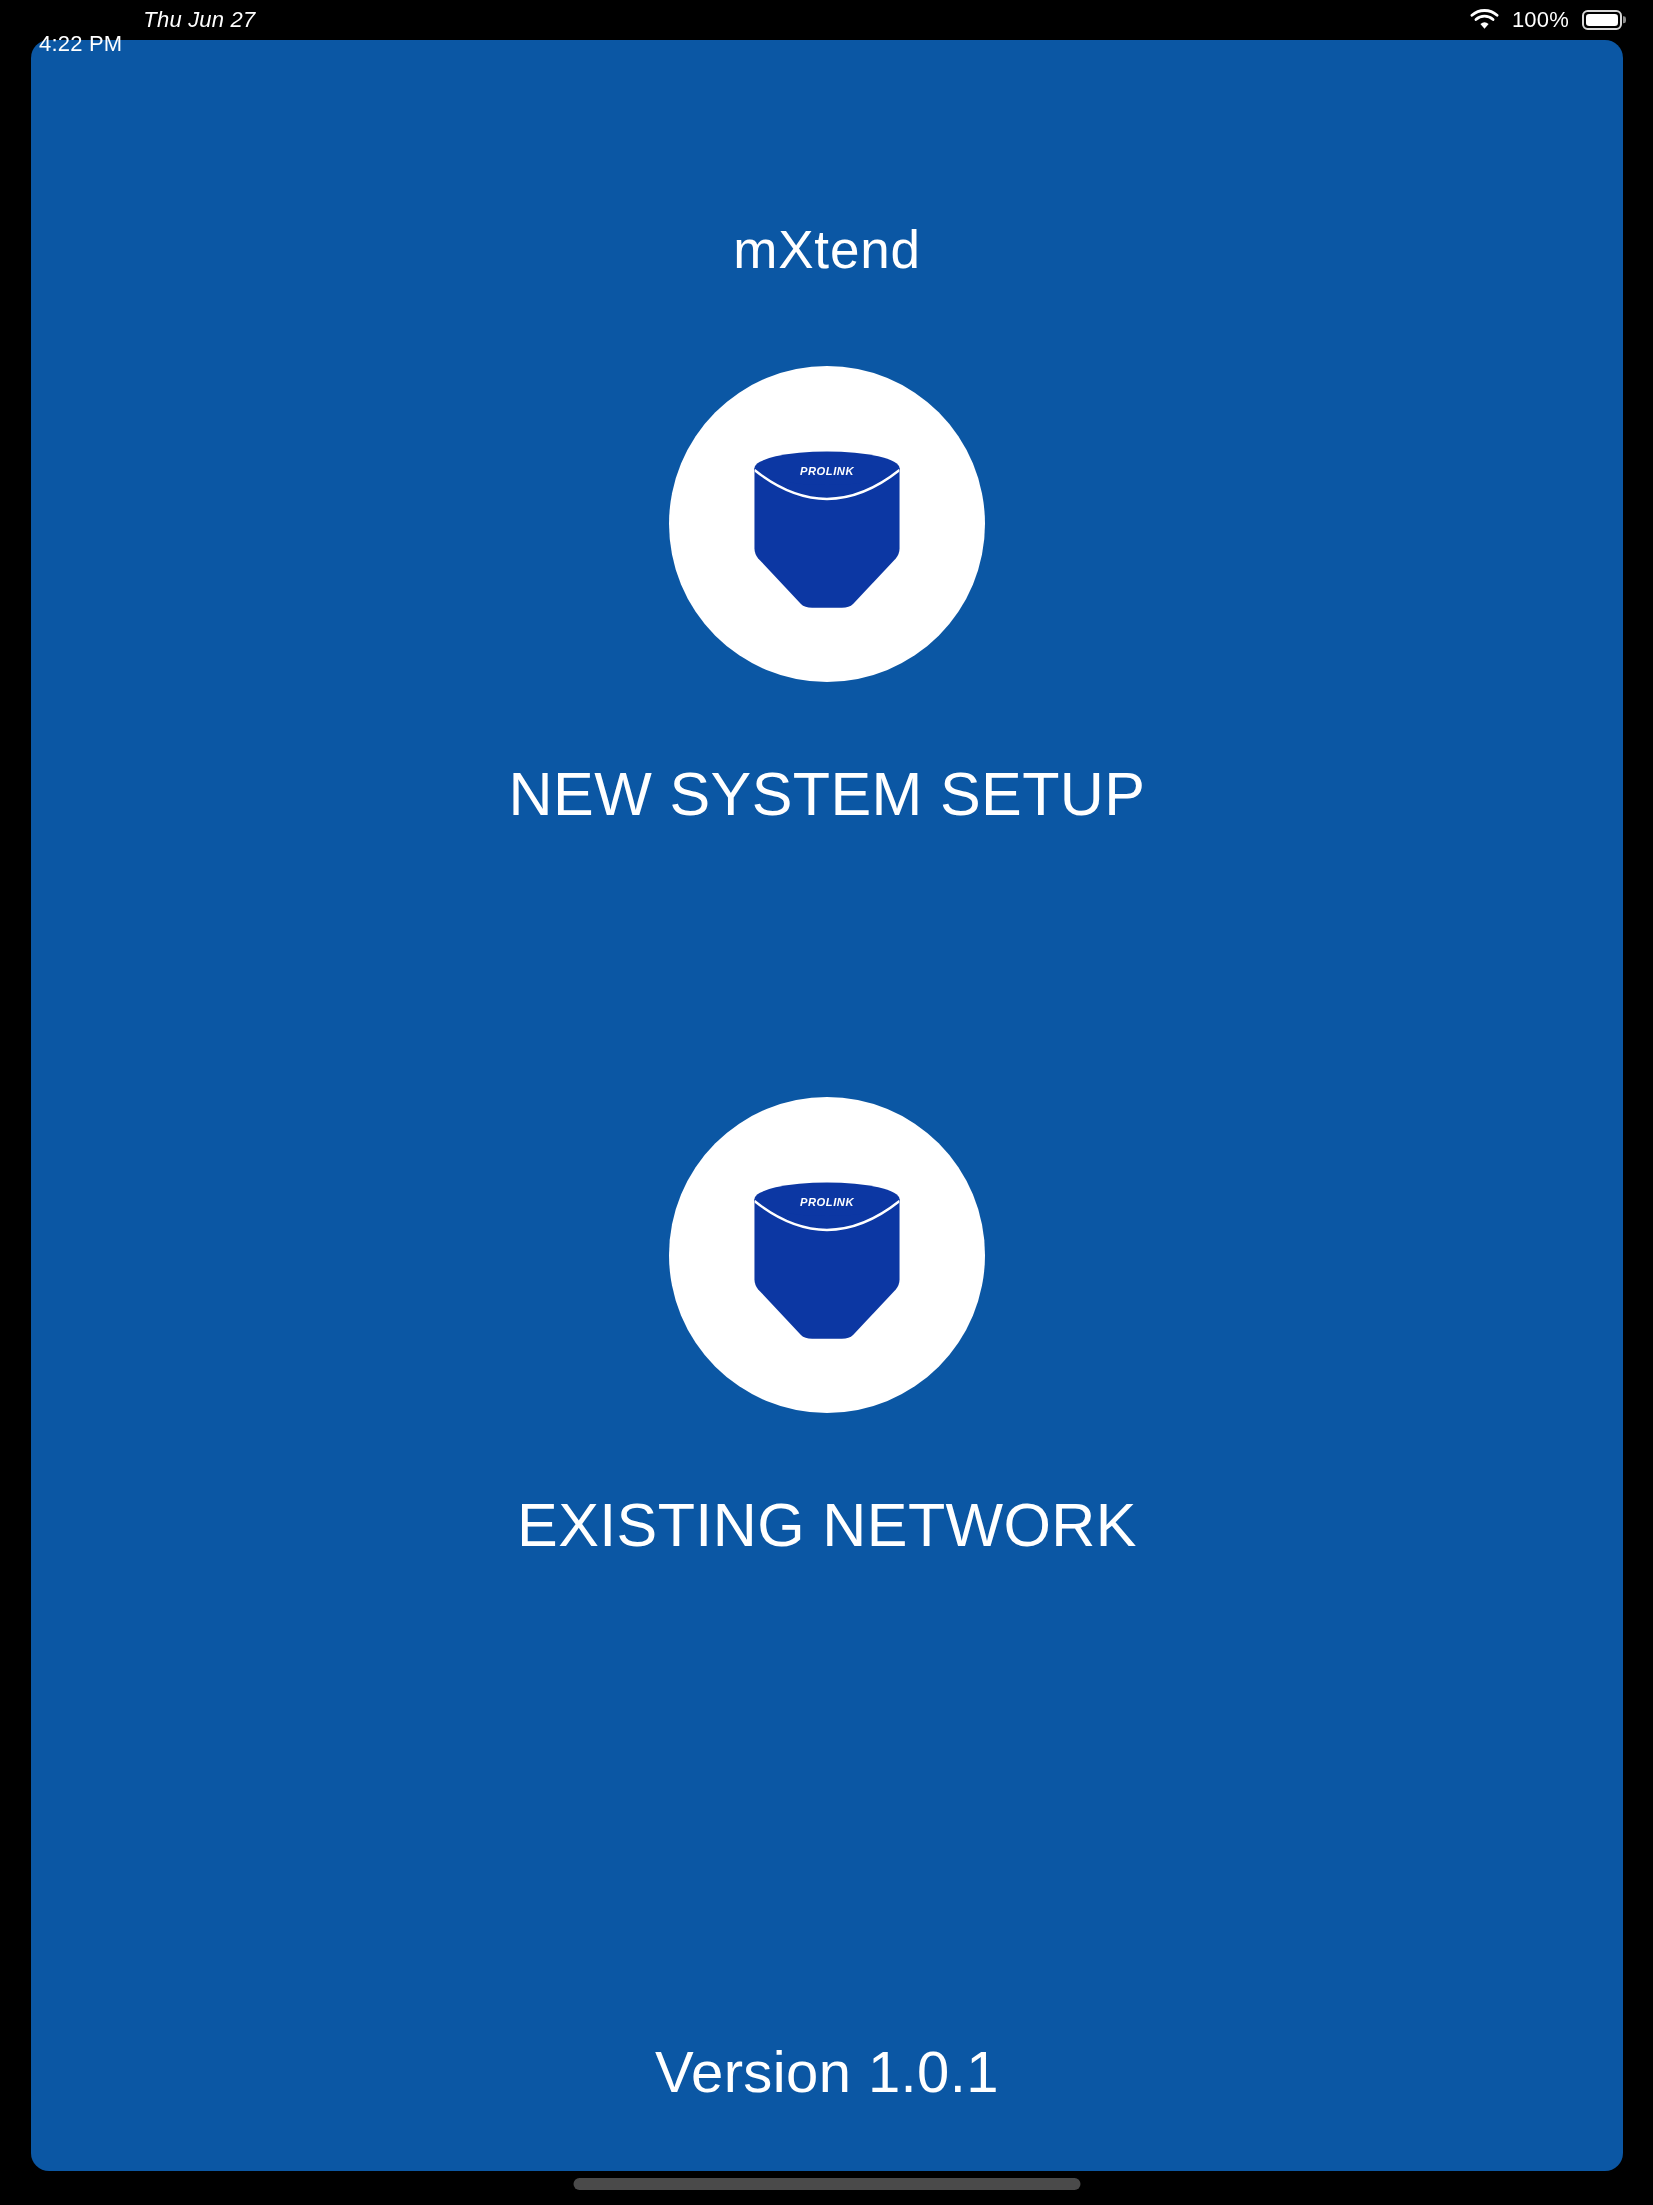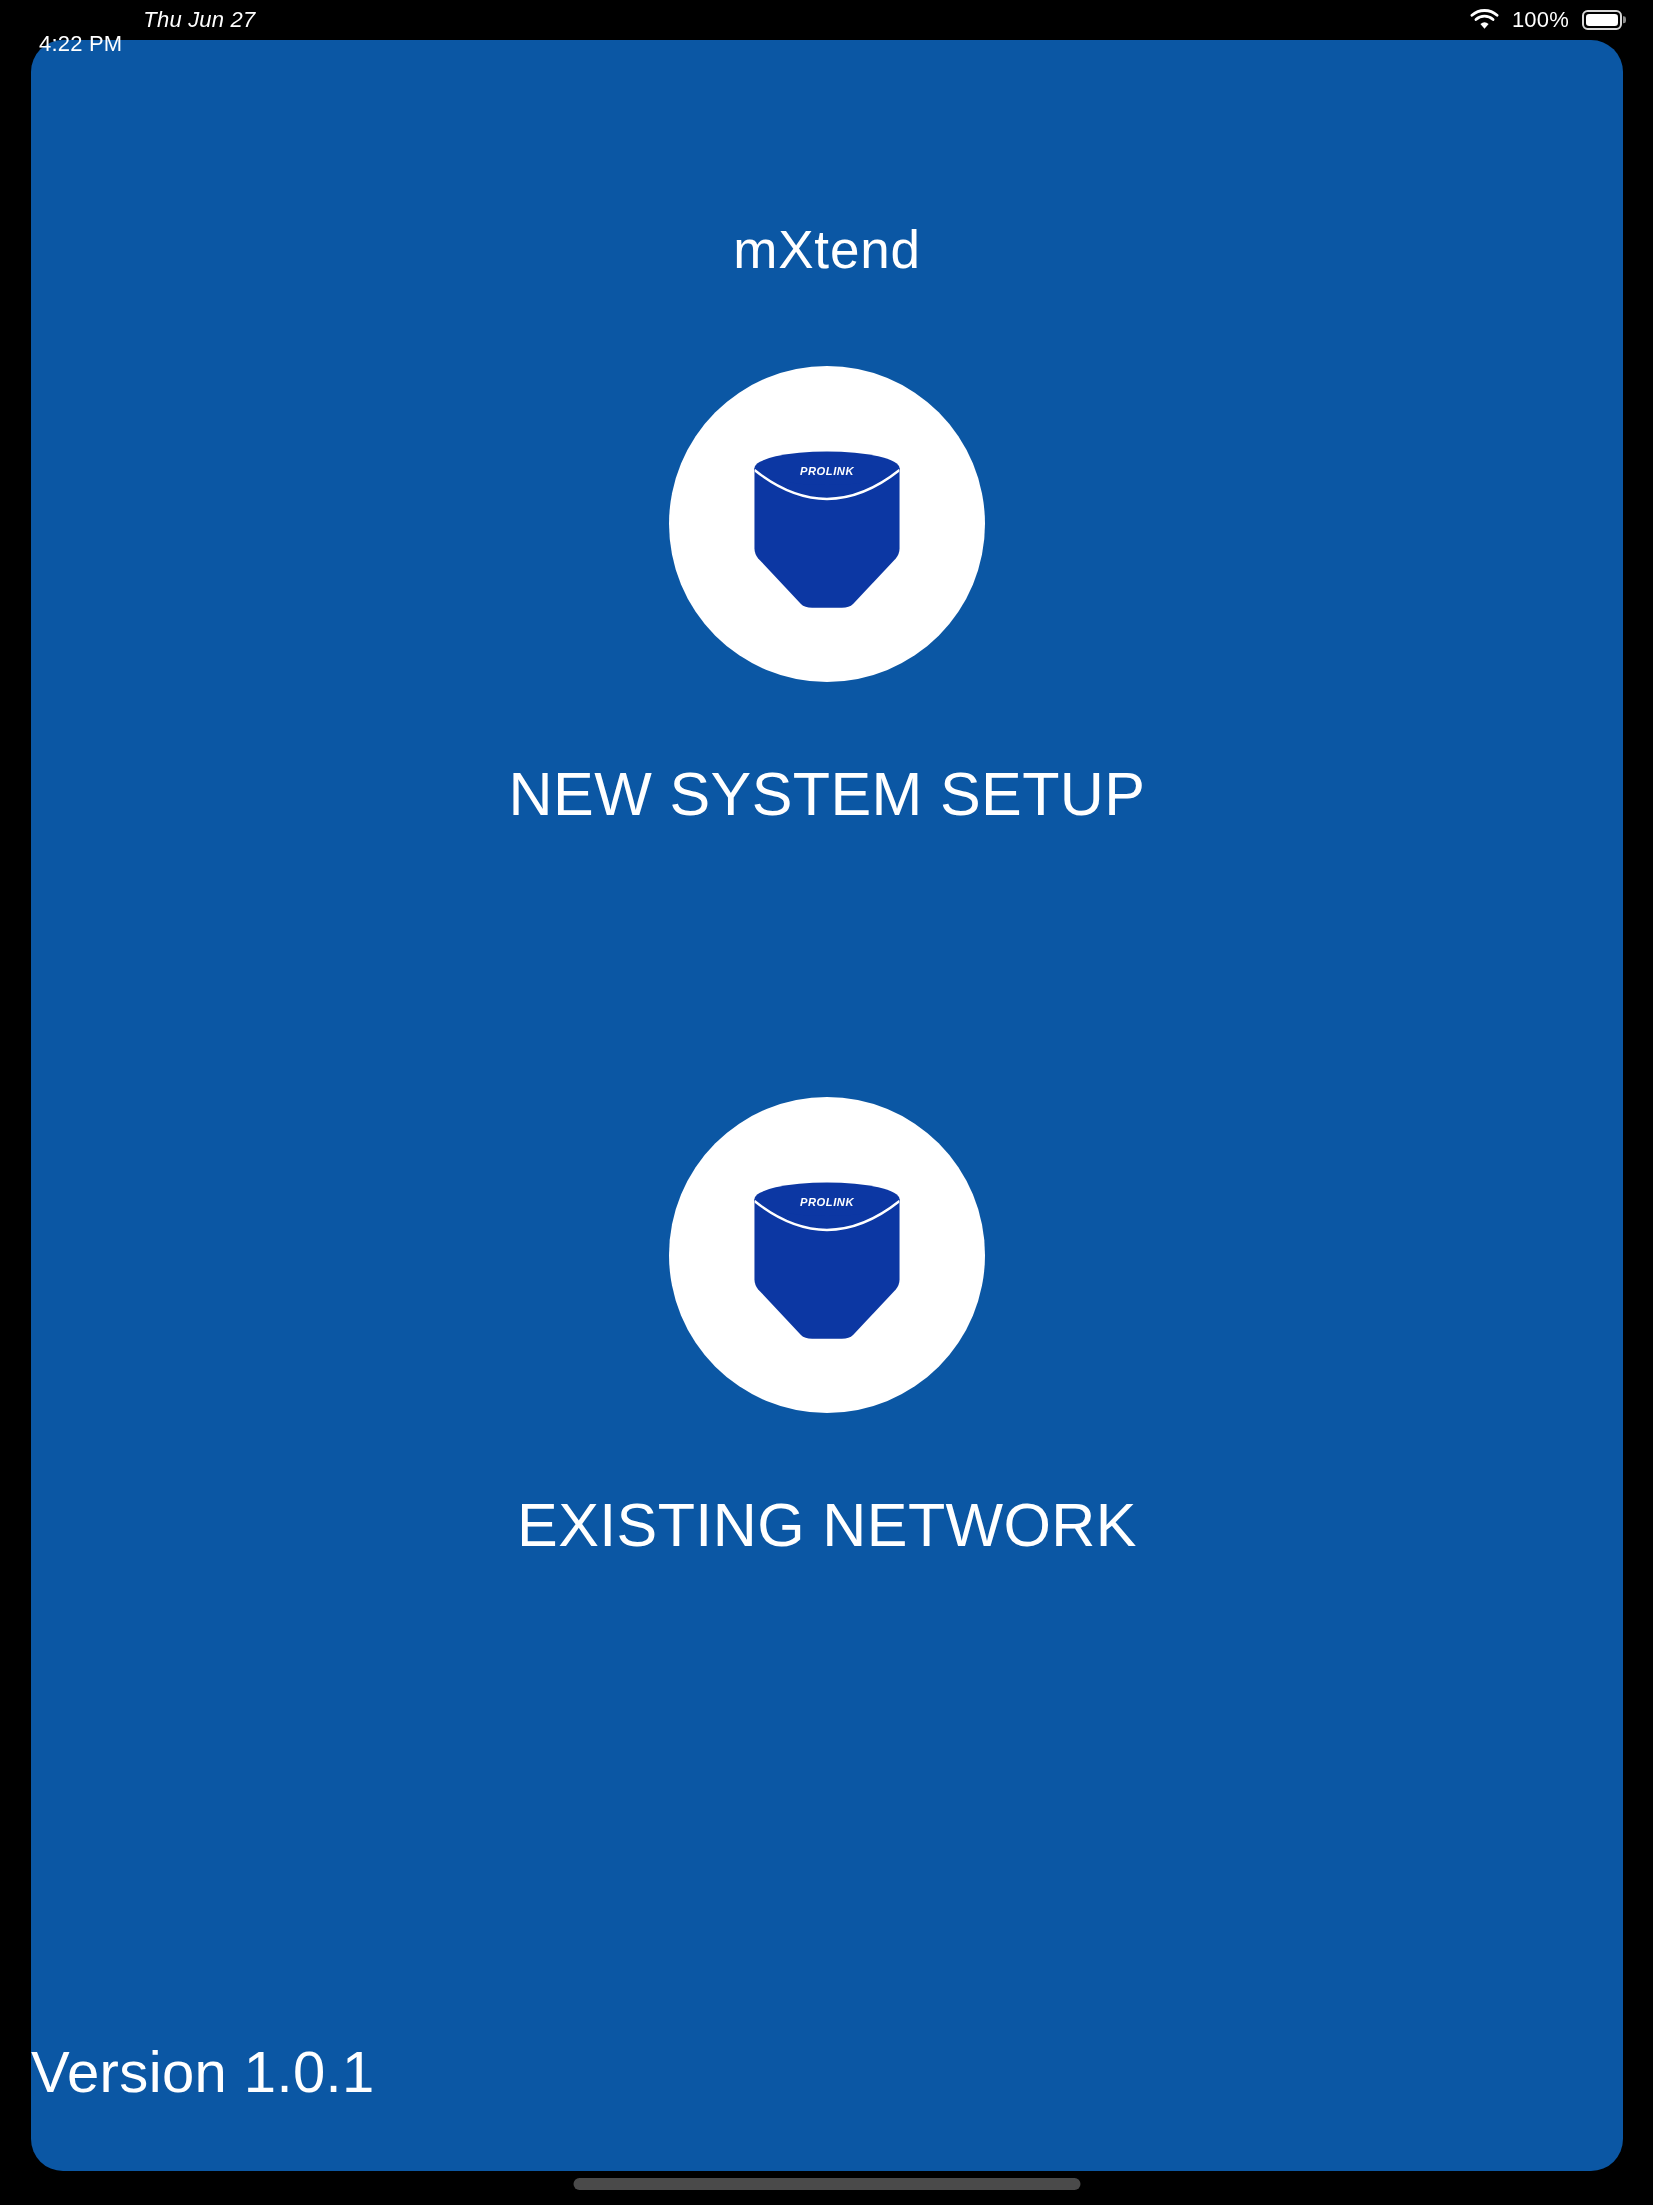--- a/index.html
+++ b/index.html
@@ -50,21 +50,21 @@
     width:calc(100% - 4px);
     background:#ffffff; border-radius:3.2px;
   }
 
   
   .app-window{
     position:absolute;
     left:31px; top:40px;
     width:1592px; height:2131px;
     background:#0B57A4;
-    border-radius:32px;
+    border-radius:18px;
     overflow:hidden;
   }
 
   
   .brand-logo{
     position:absolute; top:179px; left:0; width:100%;
     text-align:center;
     color:#ffffff;
     font-size:53px;
     font-weight:500;
@@ -93,20 +93,21 @@
     color:#ffffff;
     font-size:61px;
     font-weight:400;
     letter-spacing:0.4px;
     white-space:nowrap;
   }
 
   
   .version-text{
     position:absolute; bottom:66px; left:0; width:100%;
+    text-align:center;
     color:#ffffff;
     font-size:58px;
     font-weight:400;
     letter-spacing:0.4px;
   }
 
   
   .home-indicator{
     position:absolute;
     left:50%; transform:translateX(-50%);

